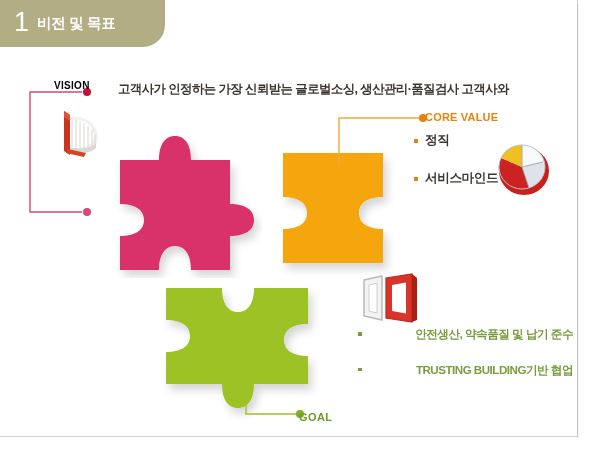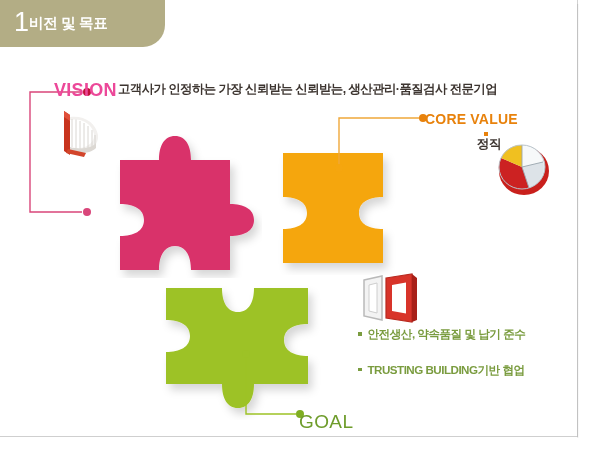--- a/index.html
+++ b/index.html
@@ -48,30 +48,30 @@
     font-weight:400;
     line-height:1;
     margin-left:14px;
     margin-top:-2px;
     font-family:"Liberation Sans",sans-serif;
   }
   .header-title{
     color:#ffffff;
     font-size:14.5px;
     font-weight:700;
-    margin-left:0;
+    margin-left:8px;
     letter-spacing:-0.3px;
   }
 
   
   .vision-label{
     position:absolute;
     left:54px;top:80px;
-    font-size:18px;font-weight:700;
-    color:#ec4899;
+    font-size:10px;font-weight:700;
+    color:#000000;
     letter-spacing:0.3px;
     text-align:center;
   }
   .vision-text{
     position:absolute;
     left:118px;top:81px;
     font-size:12.4px;font-weight:700;
     color:#3d3530;
     letter-spacing:-0.55px;
     white-space:nowrap;
@@ -82,21 +82,21 @@
     position:absolute;
     left:24px;top:86px;
     width:96px;height:132px;
     pointer-events:none;
   }
 
   
   .cv-label{
     position:absolute;
     left:425px;top:111px;
-    font-size:14px;font-weight:700;
+    font-size:11px;font-weight:700;
     color:#e8820c;
     letter-spacing:0.2px;
   }
   .cv-conn{
     position:absolute;
     left:333px;top:112px;
     width:100px;height:62px;
     pointer-events:none;
   }
   .cv-list{
@@ -104,35 +104,34 @@
     left:414px;top:132px;
     width:150px;
   }
   .cv-item{
     font-size:12.6px;font-weight:700;
     color:#3d3530;
     letter-spacing:-0.4px;
     margin-bottom:21px;
     display:flex;align-items:center;
     white-space:nowrap;
-    flex-direction:column;
   }
   .bullet-o{
     display:inline-block;
     width:4px;height:4px;
     background:#e8820c;
     margin-right:7px;
     flex:none;
   }
 
   
   .goal-label{
     position:absolute;
     left:299px;top:411px;
-    font-size:19px;font-weight:400;
+    font-size:11px;font-weight:700;
     color:#6e9c2b;
     letter-spacing:0.4px;
   }
   .goal-conn{
     position:absolute;
     left:240px;top:348px;
     width:70px;height:75px;
     pointer-events:none;
   }
   .goal-list{
@@ -140,20 +139,21 @@
     left:358px;top:326px;
     width:215px;
   }
   .goal-item{
     font-size:11.6px;font-weight:700;
     color:#7a9c3f;
     letter-spacing:-0.5px;
     margin-bottom:19px;
     display:flex;align-items:flex-start;
     line-height:1.35;
+    justify-content:space-between;
   }
   .goal-item.gap{margin-bottom:30px;margin-top:20px;}
   .bullet-g{
     display:inline-block;
     width:3.5px;height:3.5px;
     background:#7a9c3f;
     margin-right:6px;margin-top:6px;
     flex:none;
   }
 
@@ -256,21 +256,21 @@
     </svg>
   </div>
 
   <svg class="vision-conn" viewBox="0 0 96 132">
     <path d="M58,6 L6,6 L6,126 L58,126" fill="none" stroke="#d9467a" stroke-width="1.4"></path>
     <circle cx="63" cy="6" r="4" fill="#c2103a"></circle>
     <circle cx="63" cy="126" r="4" fill="#d9467a"></circle>
   </svg>
 
   <div class="vision-label">VISION</div>
-  <div class="vision-text">고객사가 인정하는 가장 신뢰받는 신뢰받는, 생산관리·품질검사 전문기업</div>
+  <div class="vision-text">고객사가 인정하는 가장 신뢰받는 글로벌소싱, 생산관리·품질검사 고객사와</div>
 
   <svg class="icon-stairs" viewBox="0 0 60 60">
     <path d="M14,8 L14,48 L20,52 L20,12 Z" fill="#c8341e"></path>
     <path d="M14,8 L20,12 L20,18 L14,14 Z" fill="#e0503a"></path>
     <g>
       <path d="M20,14 C34,12 46,20 48,32 C49,41 42,48 32,49 L30,45 C39,44 45,38 44,31 C42,21 32,15 20,17 Z" fill="#f2f0ee"></path>
       <g stroke="#cfcbc6" stroke-width="0.8" fill="none">
         <path d="M22,16 L22,44"></path>
           <path d="M26,16.5 L26,45"></path>
           <path d="M30,18 L30,46"></path>
@@ -290,20 +290,24 @@
     <circle cx="90" cy="6" r="4" fill="#e8820c"></circle>
   </svg>
 
   <div class="cv-label">CORE VALUE</div>
 
   <div class="cv-list">
     <div class="cv-item">
       <span class="bullet-o"></span>
       <span>정직</span>
     </div>
+    <div class="cv-item">
+      <span class="bullet-o"></span>
+      <span>서비스마인드</span>
+    </div>
   </div>
 
   <svg class="icon-pie" viewBox="0 0 62 62">
     <ellipse cx="31" cy="33" rx="25" ry="24" fill="#c9201c"></ellipse>
     <path d="M31,33 L31,9 A24,24 0 0,1 52,28 Z" fill="#ffffff" opacity="0.15"></path>
     <ellipse cx="29" cy="29" rx="23" ry="22" fill="#e8ecef"></ellipse>
     <path d="M29,29 L29,7 A22,22 0 0,1 50,24 Z" fill="#f7f9fa"></path>
     <path d="M29,29 L50,24 A22,22 0 0,1 36,50 Z" fill="#dde3e8"></path>
     <path d="M29,29 L36,50 A22,22 0 0,1 8,20 Z" fill="#cc2222"></path>
     <path d="M29,29 L8,20 A22,22 0 0,1 29,7 Z" fill="#f0c020"></path>

